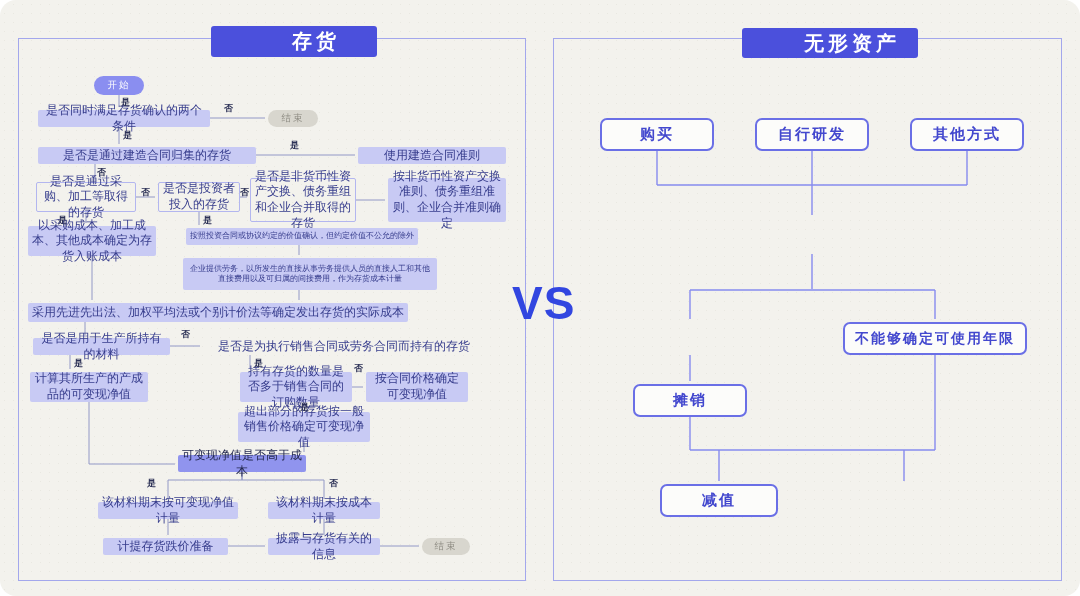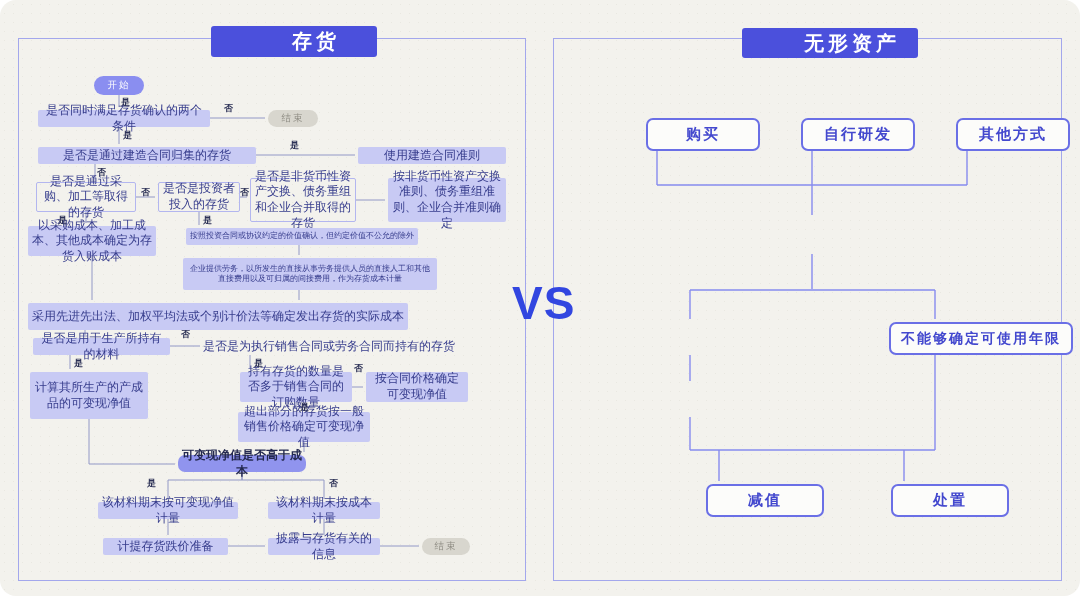--- a/index.html
+++ b/index.html
@@ -21,32 +21,32 @@
   }
   
   .lnode {
     position:absolute; display:flex; align-items:center; justify-content:center;
     text-align:center; font-size:12px; line-height:1.3; color:#363c8c;
     background:#c8caf4; border-radius:2px; box-sizing:border-box; padding:1px 4px;
     z-index:2;
   }
   .lnode.outline { background:transparent; border:1px solid #b3b6ef; }
   .lnode.plain { background:transparent; padding:0; }
-  .lnode.hl { background:#9094ee; color:#23284f; font-weight:bold;border-radius:7px; }
+  .lnode.hl { background:#9094ee; color:#23284f; font-weight:normal; }
   .lnode.oval-start { background:#8a8ef0; color:#fff; border-radius:10px; font-size:9.5px; letter-spacing:2px; }
   .lnode.oval-end { background:#d8d6ce; color:#8f8d84; border-radius:9px; font-size:9.5px; letter-spacing:2px; }
   .lnode.nowrap { white-space:nowrap; }
   .lnode.small { font-size:8px; }
   .elabel { position:absolute; font-size:9px; font-weight:bold; color:#2c3156; z-index:2; }
   
   .rnode {
     position:absolute; display:flex; align-items:center; justify-content:center;
     background:#fcfcfa; border:2px solid #6a6fe6; border-radius:7px;
     color:#4348ce; font-size:15px; font-weight:bold; letter-spacing:2px;
-    box-sizing:border-box; z-index:2;margin-left:46px;
+    box-sizing:border-box; z-index:2;
   }
   .rnode.solid { background:#5a60e8; border:none; color:#ffffff; border-radius:4px; }
   .vs { position:absolute; font-size:46px; font-weight:bold; color:#3246e0; letter-spacing:1px; z-index:2; }
   svg.connectors { position:absolute; left:0; top:0; z-index:1; pointer-events:none; }
   svg.connectors path { fill:none; }
   .lk { stroke:#9298c6; stroke-width:1; }
   .rk { stroke:#868bee; stroke-width:1.4; }
 </style>
 </head>
 <body>
@@ -123,24 +123,24 @@
   <div class="lnode oval-end" style="left:268px;top:110px;width:50px;height:17px">结束</div>
   <div class="lnode" style="left:38px;top:147px;width:218px;height:17px">是否是通过建造合同归集的存货</div>
   <div class="lnode" style="left:358px;top:147px;width:148px;height:17px">使用建造合同准则</div>
   <div class="lnode outline" style="left:36px;top:182px;width:100px;height:30px">是否是通过采购、加工等取得的存货</div>
   <div class="lnode outline" style="left:158px;top:182px;width:82px;height:30px">是否是投资者投入的存货</div>
   <div class="lnode outline" style="left:250px;top:178px;width:106px;height:44px">是否是非货币性资产交换、债务重组和企业合并取得的存货</div>
   <div class="lnode" style="left:388px;top:178px;width:118px;height:44px">按非货币性资产交换准则、债务重组准则、企业合并准则确定</div>
   <div class="lnode" style="left:28px;top:226px;width:128px;height:30px">以采购成本、加工成本、其他成本确定为存货入账成本</div>
   <div class="lnode nowrap small" style="left:186px;top:228px;height:17px">按照投资合同或协议约定的价值确认，但约定价值不公允的除外</div>
   <div class="lnode small" style="left:183px;top:258px;width:254px;height:32px">企业提供劳务，以所发生的直接从事劳务提供人员的直接人工和其他直接费用以及可归属的间接费用，作为存货成本计量</div>
-  <div class="lnode nowrap" style="left:28px;top:303px;height:27px">采用先进先出法、加权平均法或个别计价法等确定发出存货的实际成本</div>
+  <div class="lnode nowrap" style="left:28px;top:303px;height:19px">采用先进先出法、加权平均法或个别计价法等确定发出存货的实际成本</div>
   <div class="lnode" style="left:33px;top:338px;width:137px;height:17px">是否是用于生产所持有的材料</div>
-  <div class="lnode plain nowrap" style="left:203px;top:338px;height:17px">是否是为执行销售合同或劳务合同而持有的存货</div>
-  <div class="lnode" style="left:30px;top:372px;width:118px;height:47px">计算其所生产的产成品的可变现净值</div>
+  <div class="lnode plain nowrap" style="left:218px;top:338px;height:17px">是否是为执行销售合同或劳务合同而持有的存货</div>
+  <div class="lnode" style="left:30px;top:372px;width:118px;height:30px">计算其所生产的产成品的可变现净值</div>
   <div class="lnode" style="left:240px;top:372px;width:112px;height:30px">持有存货的数量是否多于销售合同的订购数量</div>
   <div class="lnode" style="left:366px;top:372px;width:102px;height:30px">按合同价格确定可变现净值</div>
   <div class="lnode" style="left:238px;top:412px;width:132px;height:30px">超出部分的存货按一般销售价格确定可变现净值</div>
   <div class="lnode hl" style="left:178px;top:455px;width:128px;height:17px">可变现净值是否高于成本</div>
   <div class="lnode" style="left:98px;top:502px;width:140px;height:17px">该材料期末按可变现净值计量</div>
   <div class="lnode" style="left:268px;top:502px;width:112px;height:17px">该材料期末按成本计量</div>
   <div class="lnode" style="left:103px;top:538px;width:125px;height:17px">计提存货跌价准备</div>
   <div class="lnode" style="left:268px;top:538px;width:112px;height:17px">披露与存货有关的信息</div>
   <div class="lnode oval-end" style="left:422px;top:538px;width:48px;height:17px">结束</div>
 
@@ -158,16 +158,16 @@
   <div class="elabel" style="left:254px;top:357px">是</div>
   <div class="elabel" style="left:354px;top:362px">否</div>
   <div class="elabel" style="left:300px;top:401px">是</div>
   <div class="elabel" style="left:147px;top:477px">是</div>
   <div class="elabel" style="left:329px;top:477px">否</div>
 
   <div class="rnode" style="left:600px;top:118px;width:114px;height:33px">购买</div>
   <div class="rnode" style="left:910px;top:118px;width:114px;height:33px">其他方式</div>
   <div class="rnode" style="left:755px;top:118px;width:114px;height:33px">自行研发</div>
   <div class="rnode" style="left:843px;top:322px;width:184px;height:33px;font-size:14px">不能够确定可使用年限</div>
+  <div class="rnode" style="left:633px;top:384px;width:114px;height:33px">摊销</div>
   <div class="rnode" style="left:660px;top:484px;width:118px;height:33px">减值</div>
-  <div class="rnode" style="left:845px;top:484px;width:118px;height:33px">处置</div>
 
 </div>
 
 </body></html>

